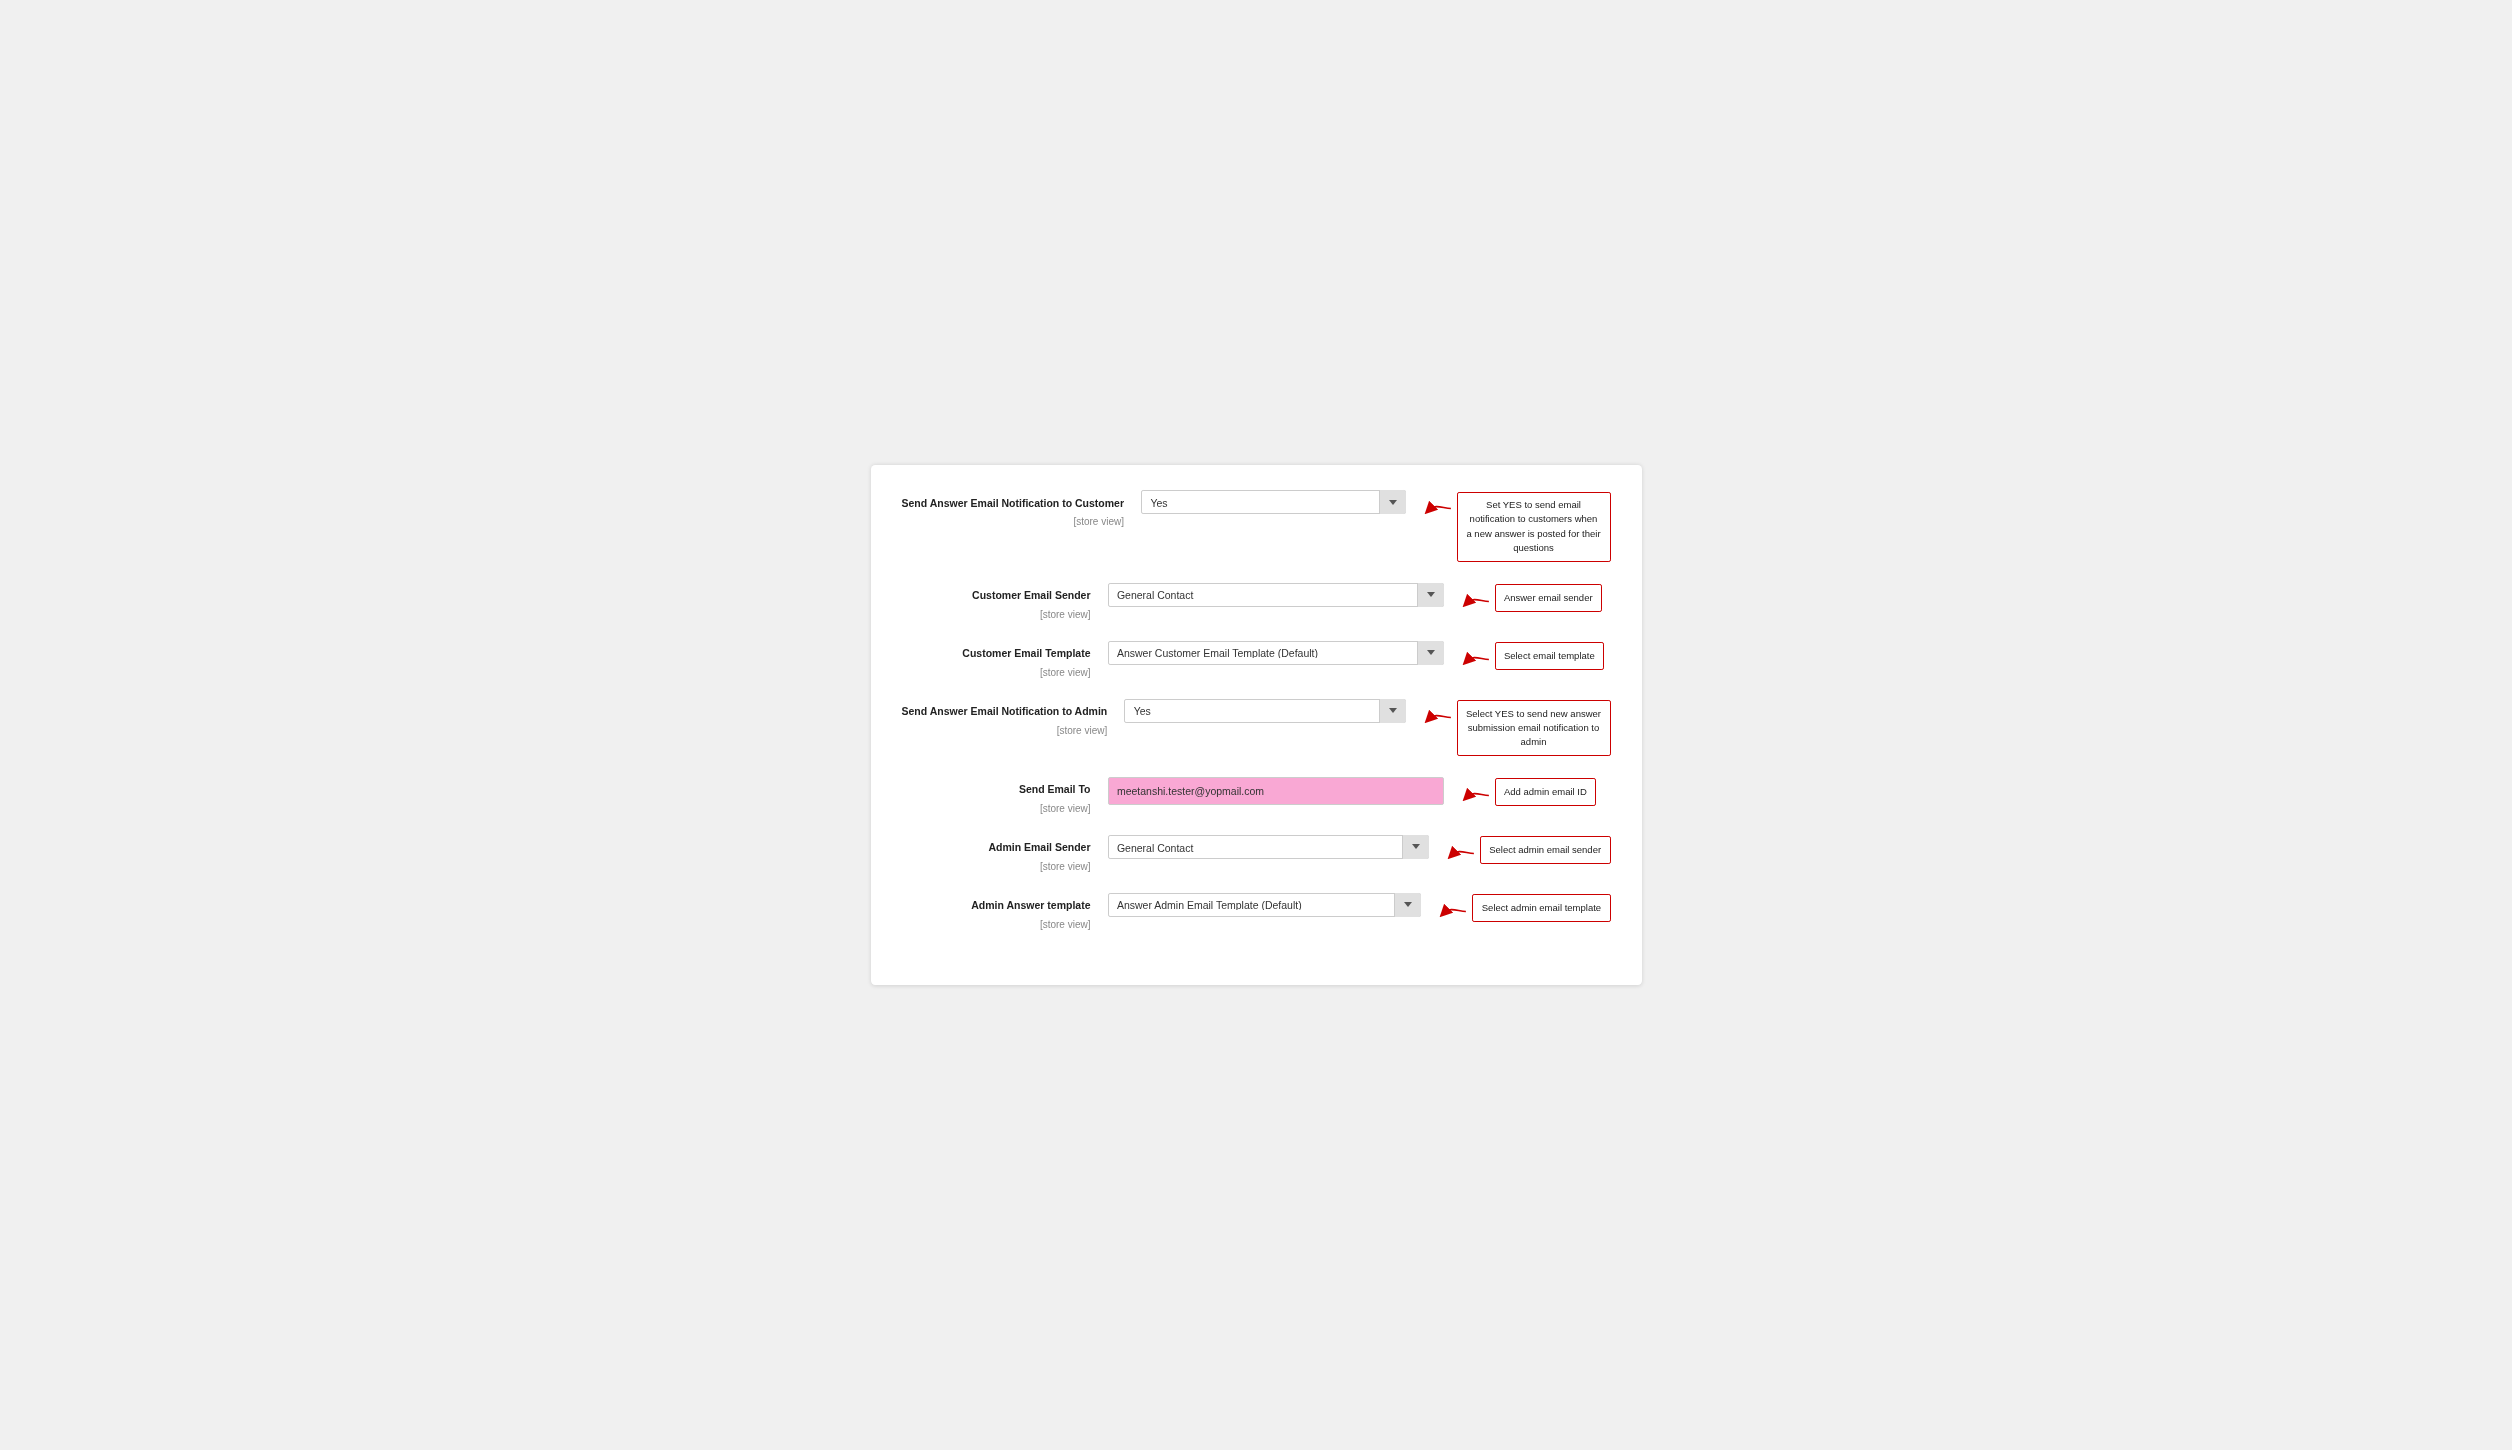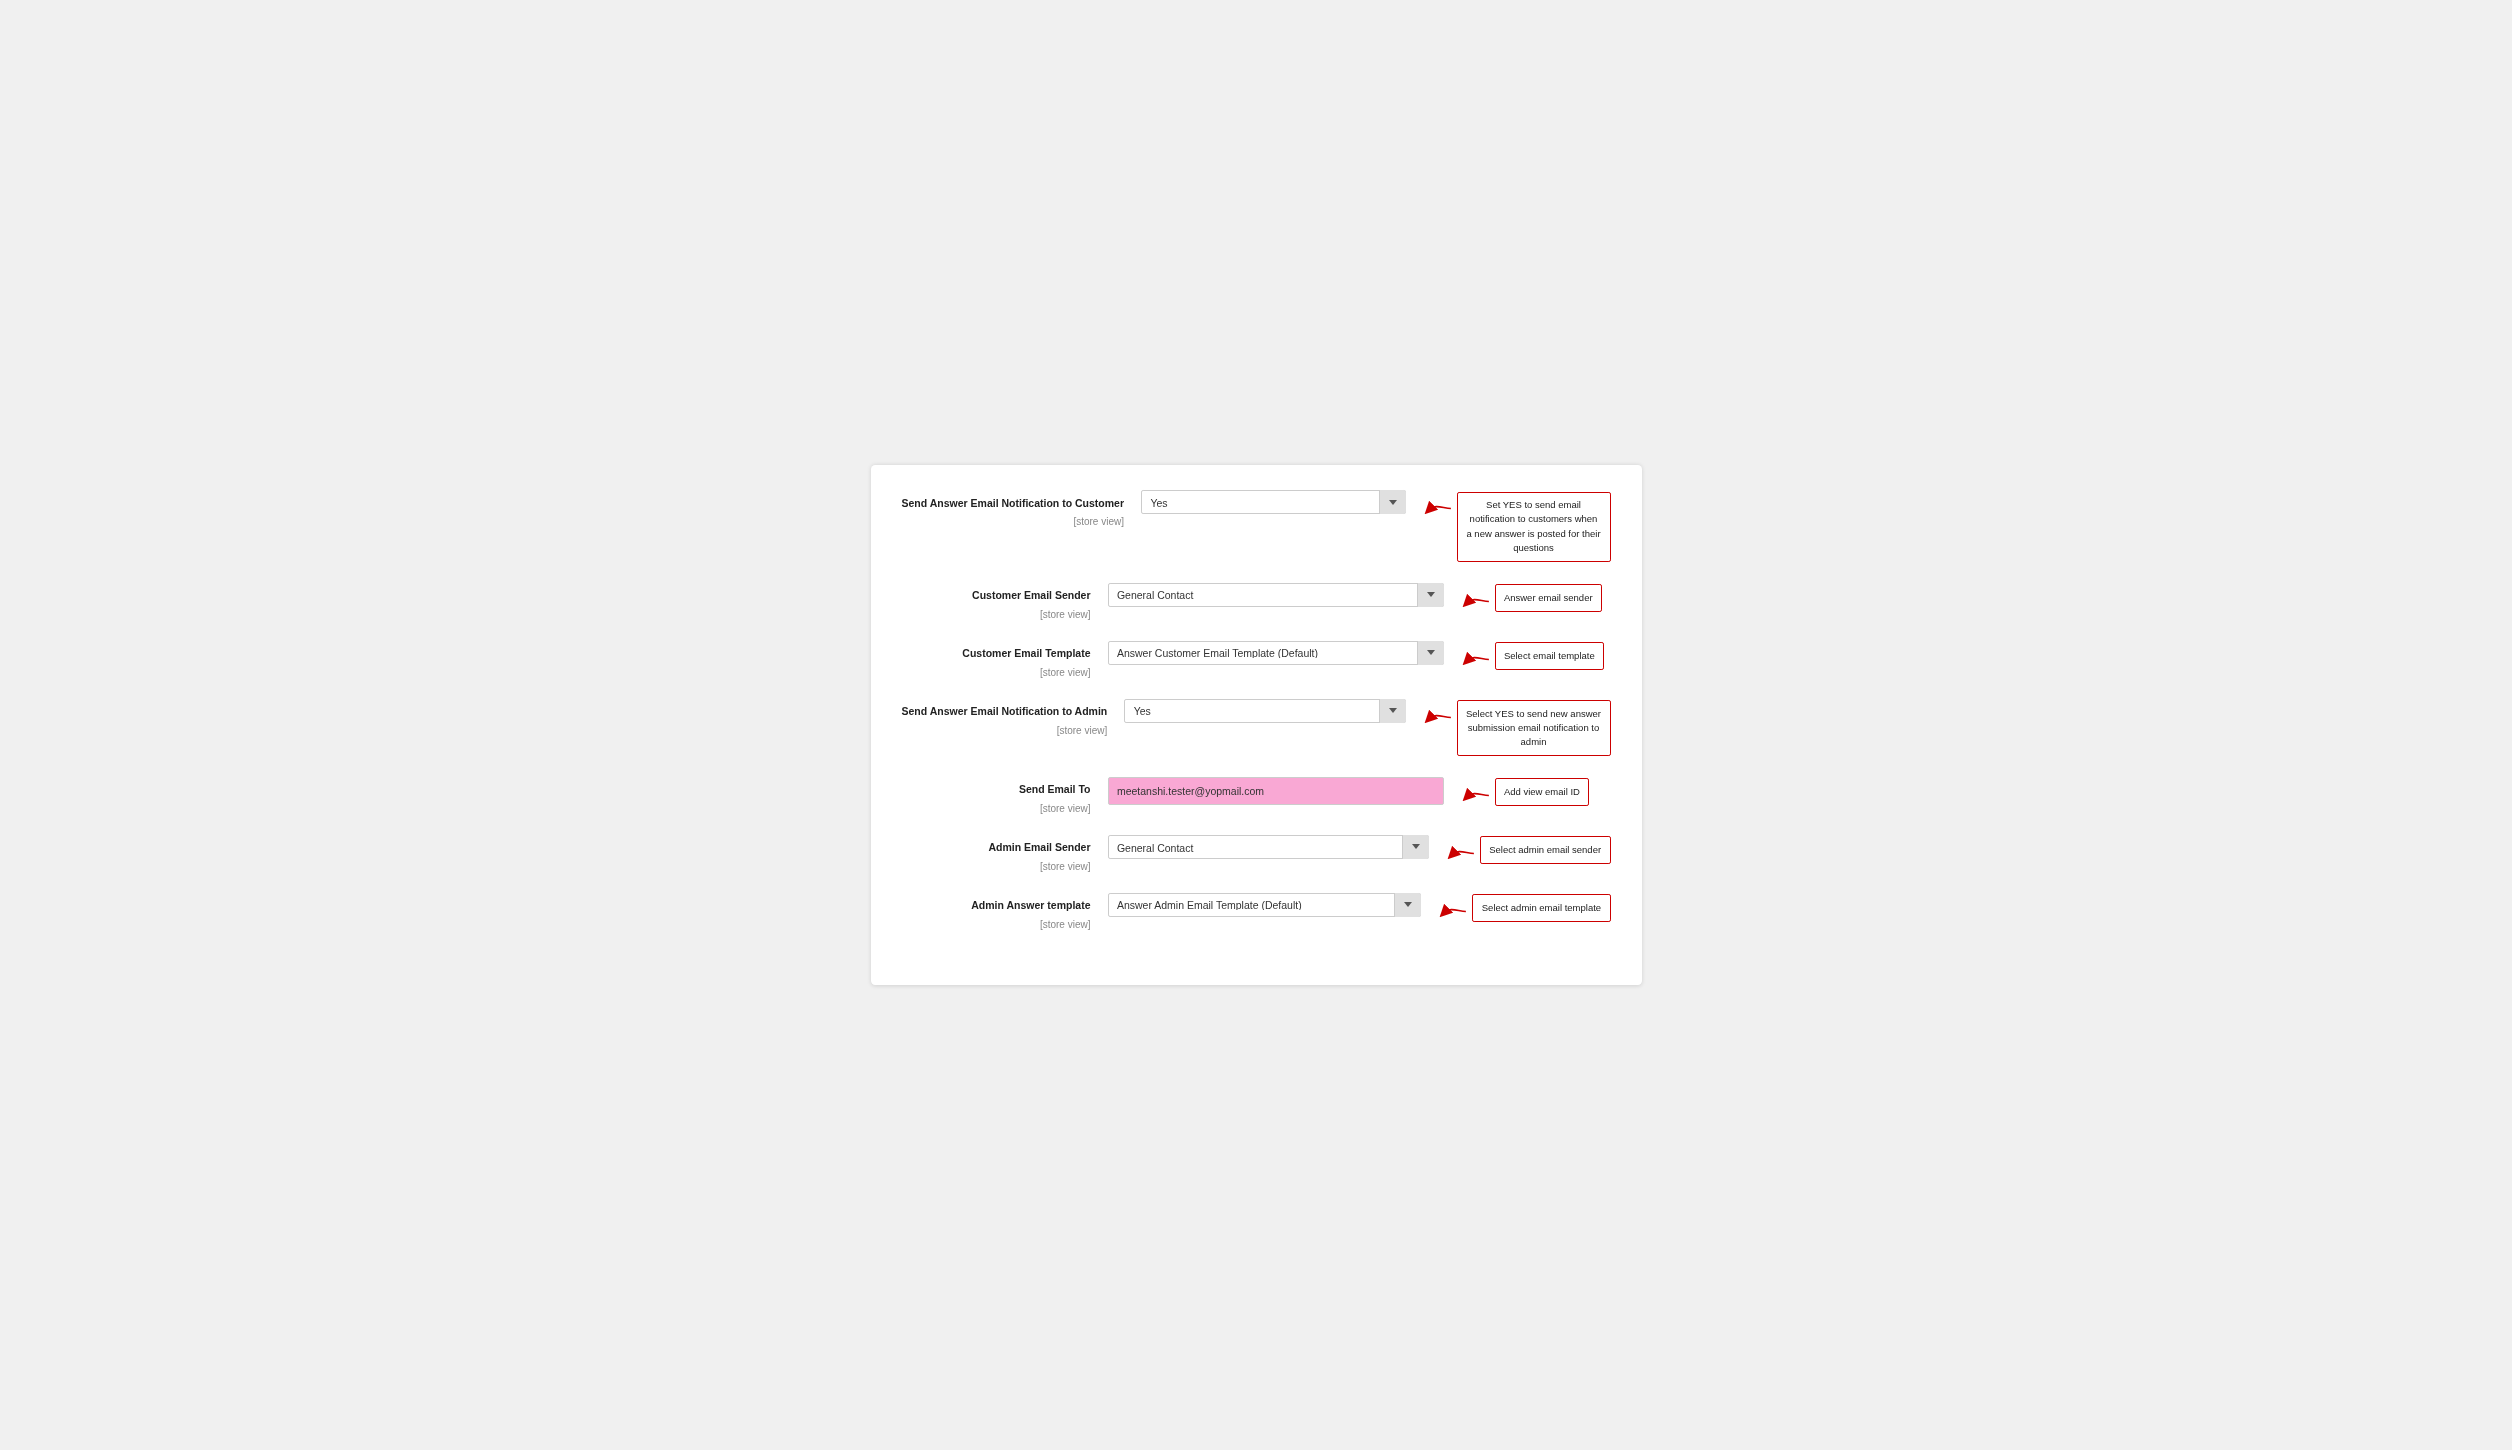--- a/index.html
+++ b/index.html
@@ -259,21 +259,21 @@
           <div class="arrow-indicator">
             <svg class="arrow-svg" viewBox="0 0 50 35" fill="none">
               <defs>
                 <marker id="arrowhead4" markerWidth="8" markerHeight="8" refX="4" refY="4" orient="auto">
                   <polygon points="0 0, 8 4, 0 8" fill="#cc0000"></polygon>
                 </marker>
               </defs>
               <path d="M 42 18 C 30 18, 18 10, 8 20" stroke="#cc0000" stroke-width="2.5" fill="none" marker-end="url(#arrowhead4)"></path>
             </svg>
           </div>
-          <div class="tooltip-box">Add view email ID</div>
+          <div class="tooltip-box">Add admin email ID</div>
         </div>
       </div>
       <div class="settings-row">
         <div class="row-label">
           <span class="label-main">Admin Email Sender</span>
           <span class="label-sub">[store view]</span>
         </div>
         <div class="row-control"><div class="select-wrapper"><select class="select-field"><option>General Contact</option></select><div class="select-arrow">
               <div class="select-arrow-icon"></div>
             </div></div></div>

